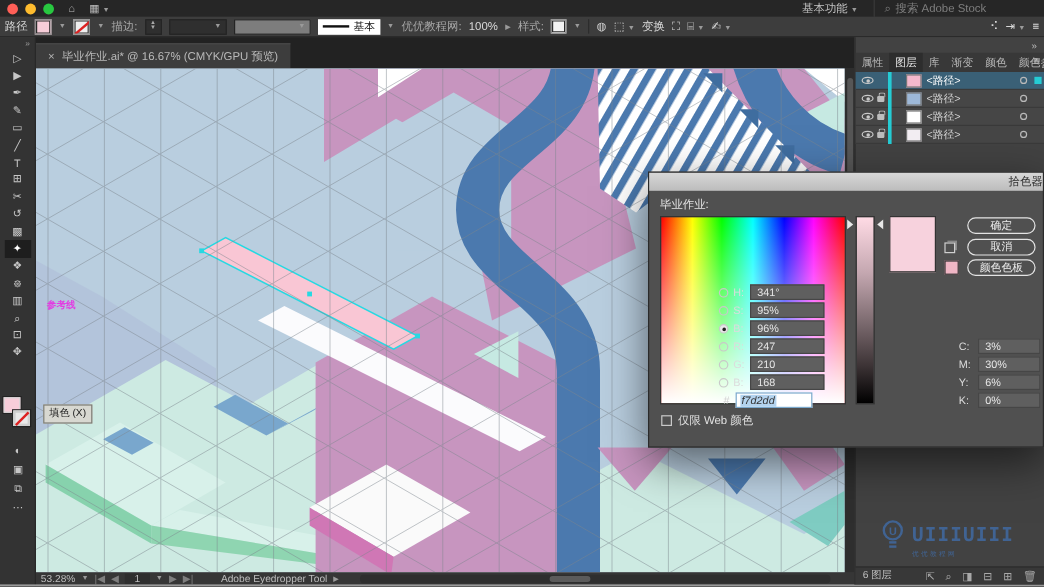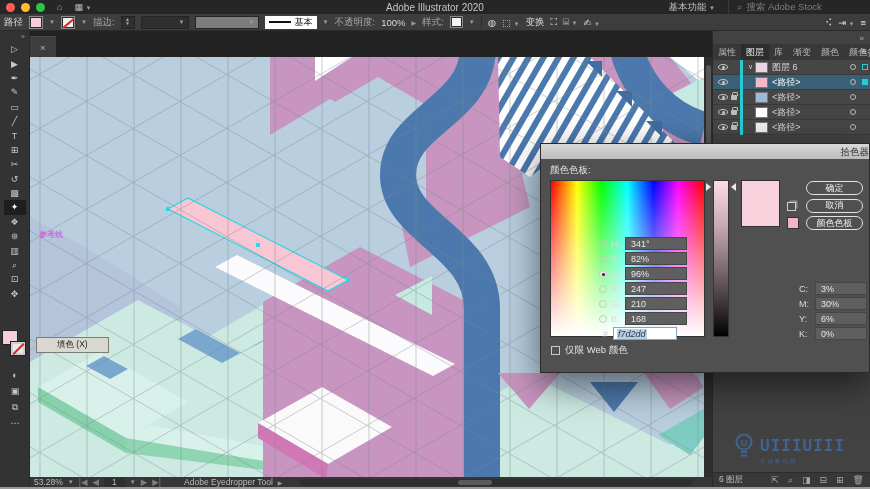--- a/index.html
+++ b/index.html
@@ -37,22 +37,22 @@
   .fillsw { position:absolute; left:0; top:0; width:14px; height:13px; background:#f7cdd9; border:1px solid #d8d8d8; box-shadow:0 0 0 1px #222; }
   .strokesw { position:absolute; left:8px; top:11px; width:14px; height:13px; background:#e9e9e9; border:2px solid #cfcfcf; box-shadow:0 0 0 1px #222; }
   .strokesw:after { content:""; position:absolute; left:-2px; top:4px; width:15px; height:2px; background:#d22; transform:rotate(-45deg); }
 
   
   #tabbar { left:30px; top:31px; width:682px; height:26px; background:#222222; }
   #doctab { position:absolute; left:0; top:5px; height:21px; background:#3d3d3d; display:flex; align-items:center; gap:6px; padding:0 10px; color:#b9b9b9; font-size:9.5px; border-top:1px solid #4a4a4a; }
 
   
   #canvas { left:30px; top:57px; width:674px; height:420px; background:#b9cedf; overflow:hidden; }
-  #guide-label { position:absolute; left:9px; top:172px; color:#e23de2; font-size:8px; font-weight:normal; }
-  #fill-tooltip { position:absolute; left:36px; top:337px; background:#d8d8d1; border:1px solid #7c7c74; color:#222; font-size:8.5px; padding:1px 20px; z-index:5; }
+  #guide-label { position:absolute; left:9px; top:192px; color:#e23de2; font-size:8px; font-weight:bold; }
+  #fill-tooltip { position:absolute; left:36px; top:337px; background:#d8d8d1; border:1px solid #7c7c74; color:#222; font-size:8.5px; padding:1px 4px; z-index:5; }
   #vscroll { left:704px; top:57px; width:8px; height:420px; background:#2e2e2e; }
   #vscroll .thumb { position:absolute; left:1.5px; top:8px; width:5px; height:105px; background:#565656; border-radius:3px; }
 
   
   #statusbar { left:30px; top:477px; width:682px; height:10px; background:#363636; display:flex; align-items:center; color:#bdbdbd; font-size:8.5px; gap:5px; padding:0 4px; }
   #hscroll { position:absolute; left:300px; top:478.5px; width:392px; height:7px; background:#2e2e2e; border-radius:3px; }
   #hscroll .thumb { position:absolute; left:158px; top:1px; width:34px; height:5px; background:#5b5b5b; border-radius:3px; }
   #win-edge { left:0px; top:487px; width:870px; height:2px; background:#9a9a9a; }
 
   
@@ -122,21 +122,20 @@
 <body>
 
 <div id="app">
 
   <div id="menubar" class="abs">
     <span class="light" style="background:#ff5f57"></span>
     <span class="light" style="background:#febc2e"></span>
     <span class="light" style="background:#28c840"></span>
     <span class="menu-ic">⌂</span>
     <span class="menu-ic">▦ <span class="chev">▼</span></span>
-    <span id="menu-title">Adobe Illustrator 2020</span>
     <span id="workspace-btn"><span>基本功能</span> <span class="chev">▼</span></span>
     <span id="stock-search">
         <span>⌕</span>
         <span>搜索 Adobe Stock</span>
       </span>
   </div>
 
   <div id="controlbar" class="abs">
     <span class="cb-label">路径</span>
     <span class="swatch16" style="background:#f7cdd9"></span>
@@ -154,21 +153,21 @@
         <span class="chev">▼</span>
       </span>
     <span class="dd-box" style="width:64px; background:#7d7d7d; justify-content:flex-end;">
         <span class="chev">▼</span>
       </span>
     <span id="brush-box">
         <span style="display:inline-block;width:22px;height:2px;background:#111"></span>
         <span>基本</span>
       </span>
       <span class="chev">▼</span>
-    <span class="cb-label cb-dim">不透明度:</span>
+    <span class="cb-label cb-dim">优优教程网:</span>
     <span class="cb-label">100%</span>
     <span class="chev">▶</span>
     <span class="cb-label cb-dim">样式:</span>
     <span class="swatch16" style="background:#f3f3f3;width:13px;height:12px"></span>
       <span class="chev">▼</span>
     <span class="vline"></span>
     <span class="cb-label">◍</span>
     <span class="cb-label">⬚ <span class="chev">▼</span></span>
     <span class="cb-label">变换</span>
     <span class="cb-label">⛶</span>
@@ -210,20 +209,21 @@
         <div class="tool" style="height: 16px;">◐</div>
         <div class="tool" style="height: 16px;">▣</div>
         <div class="tool" style="height: 16px;">⧉</div>
         <div class="tool" style="height: 16px;">⋯</div>
       </div>
   </div>
 
   <div id="tabbar" class="abs">
     <div id="doctab">
       <span>×</span>
+      <span>毕业作业.ai* @ 16.67% (CMYK/GPU 预览)</span>
     </div>
   </div>
 
   <div id="canvas" class="abs">
     <svg id="art" width="674" height="420" viewBox="0 0 674 420">
 
       <rect x="0" y="0" width="674" height="420" fill="#b9cedf"></rect>
       <polygon points="0,160 55,190 150,250 150,420 0,420" fill="#aeb9d8" opacity="0.45"></polygon>
 
       <polygon points="0,420 0,305 108,243 178,280 272,225 352,268 300,298 420,362 500,318 640,388 674,370 674,420" fill="#cdeae2"></polygon>
@@ -360,30 +360,20 @@
     <div id="panel-tabs">
         <span class="ptab">属性</span>
         <span class="ptab active">图层</span>
         <span class="ptab">库</span>
         <span class="ptab">渐变</span>
         <span class="ptab">颜色</span>
         <span class="ptab">颜色参</span>
       </div>
     <span id="panel-menu">≡</span>
     <div id="layer-rows">
-        <div class="lrow">
-          <span class="eye"></span>
-          <span class="lockcol"></span>
-          <span class="cbar"></span>
-          <span class="expander">∨</span>
-          <span class="lthumb" style="background:#e9d5e4"></span>
-          <span class="lname">图层 6</span>
-          <span class="target"></span>
-          <span class="selsq" style="border:1.5px solid #25ccd4"></span>
-        </div>
         <div class="lrow selected">
           <span class="eye"></span>
           <span class="lockcol"></span>
           <span class="cbar"></span>
           <span class="expander"></span>
           <span class="lthumb" style="background:#f4b8cc"></span>
           <span class="lname">&lt;路径&gt;</span>
           <span class="target"></span>
           <span class="selsq" style="background:#25ccd4"></span>
         </div>
@@ -443,42 +433,42 @@
       <span class="pf-ic">⌕</span>
       <span class="pf-ic">◨</span>
       <span class="pf-ic">⊟</span>
       <span class="pf-ic">⊞</span>
       <span class="pf-ic" style="margin-right:7px">🗑</span>
     </div>
   </div>
 
   <div id="picker" class="abs">
     <div id="picker-title">拾色器</div>
-    <div id="picker-prompt">颜色色板:</div>
+    <div id="picker-prompt">毕业作业:</div>
     <div id="color-field"></div>
     <div id="field-marker"></div>
     <div id="bright-slider"></div>
     <div id="slider-arrow-l" class="slider-arrow"></div>
     <div id="slider-arrow-r" class="slider-arrow"></div>
     <div id="preview-swatch" style="background: rgb(247, 210, 221);"></div>
     <div id="gamut-cube"></div>
     <div id="gamut-swatch"></div>
     <div class="pick-btn" style="top:37px">确定</div>
     <div class="pick-btn" style="top:54.5px">取消</div>
     <div class="pick-btn" style="top:72px">颜色色板</div>
     <div id="field-rows">
         <div class="frow" style="top: 93px;">
           <span class="radio"></span>
           <span class="flabel">H:</span>
           <span class="fbox">341°</span>
         </div>
         <div class="frow" style="top: 108px;">
           <span class="radio"></span>
           <span class="flabel">S:</span>
-          <span class="fbox">82%</span>
+          <span class="fbox">95%</span>
         </div>
         <div class="frow" style="top: 123px;">
           <span class="radio checked"></span>
           <span class="flabel">B:</span>
           <span class="fbox">96%</span>
         </div>
         <div class="frow" style="top: 138px;">
           <span class="radio"></span>
           <span class="flabel">R:</span>
           <span class="fbox">247</span>

